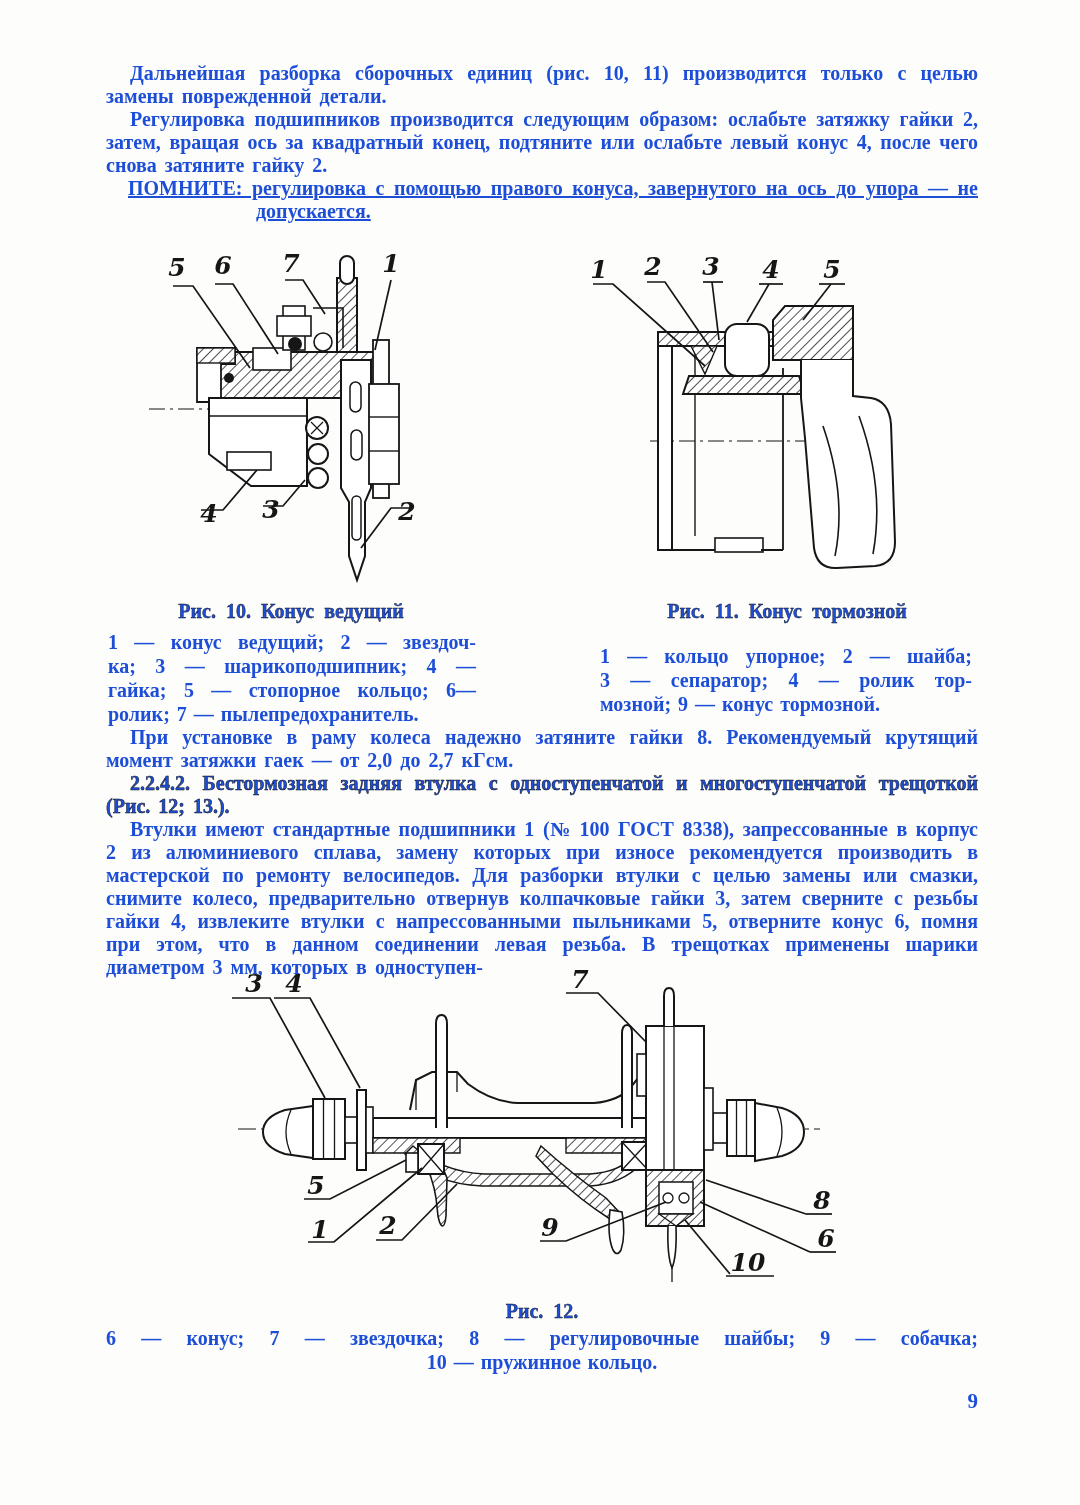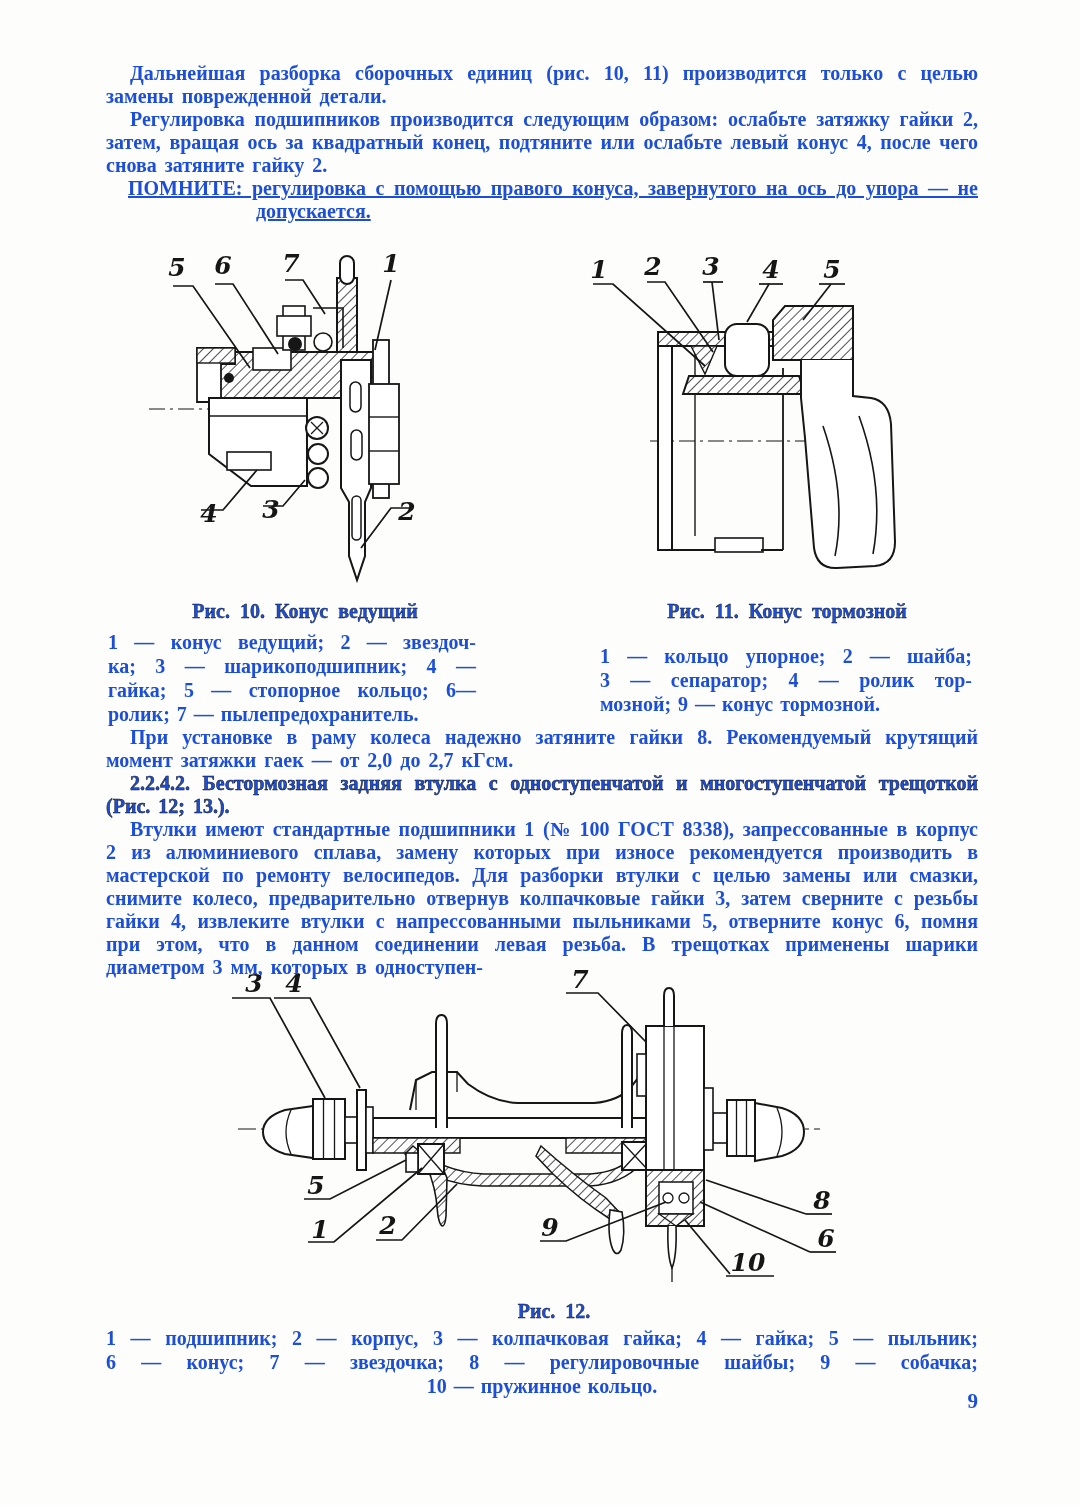--- a/index.html
+++ b/index.html
@@ -135,21 +135,21 @@
     </g>
     <g class="callout" text-anchor="middle">
       <text x="44" y="30">1</text>
       <text x="98" y="27">2</text>
       <text x="156" y="27">3</text>
       <text x="216" y="30">4</text>
       <text x="277" y="30">5</text>
     </g>
   </svg>
 
-  <div class="cap" style="left:122px;top:600px;width:366px;">Рис. 10. Конус ведущий</div>
+  <div class="cap" style="left:108px;top:600px;width:366px;">Рис. 10. Конус ведущий</div>
   <div class="legend" style="left:108px;top:630px;width:368px;">
     <div class="jl">1 — конус ведущий; 2 — звездоч-</div>
     <div class="jl">ка; 3 — шарикоподшипник; 4 —</div>
     <div class="jl">гайка; 5 — стопорное кольцо; 6—</div>
     <div class="ll">ролик; 7 — пылепредохранитель.</div>
   </div>
 
   <div class="cap" style="left:602px;top:600px;width:370px;">Рис. 11. Конус тормозной</div>
   <div class="legend" style="left:600px;top:644px;width:372px;">
     <div class="jl">1 — кольцо упорное; 2 — шайба;</div>
@@ -238,22 +238,21 @@
       <text x="146" y="234">5</text>
       <text x="150" y="278">1</text>
       <text x="218" y="274">2</text>
       <text x="380" y="276">9</text>
       <text x="578" y="311">10</text>
       <text x="652" y="249">8</text>
       <text x="656" y="287">6</text>
     </g>
   </svg>
 
-  <div class="cap" style="left:118px;top:1300px;width:872px;">Рис. 12.</div>
+  <div class="cap" style="left:106px;top:1300px;width:872px;">Рис. 12.</div>
   <div class="legend" style="left:106px;top:1326px;width:872px;">
-    <div class="jl">1 — подшипник; 2 — корпус, 3 — колпачковая гайка; 4 — гайка; 5 — пыльник;</div>
     <div class="jl">6 — конус; 7 — звездочка; 8 — регулировочные шайбы; 9 — собачка;</div>
     <div class="cl">10 — пружинное кольцо.</div>
   </div>
 
   <div class="pagenum" style="left:906px;top:1389px;width:72px;">9</div>
 
 </div>
 
 </body></html>

